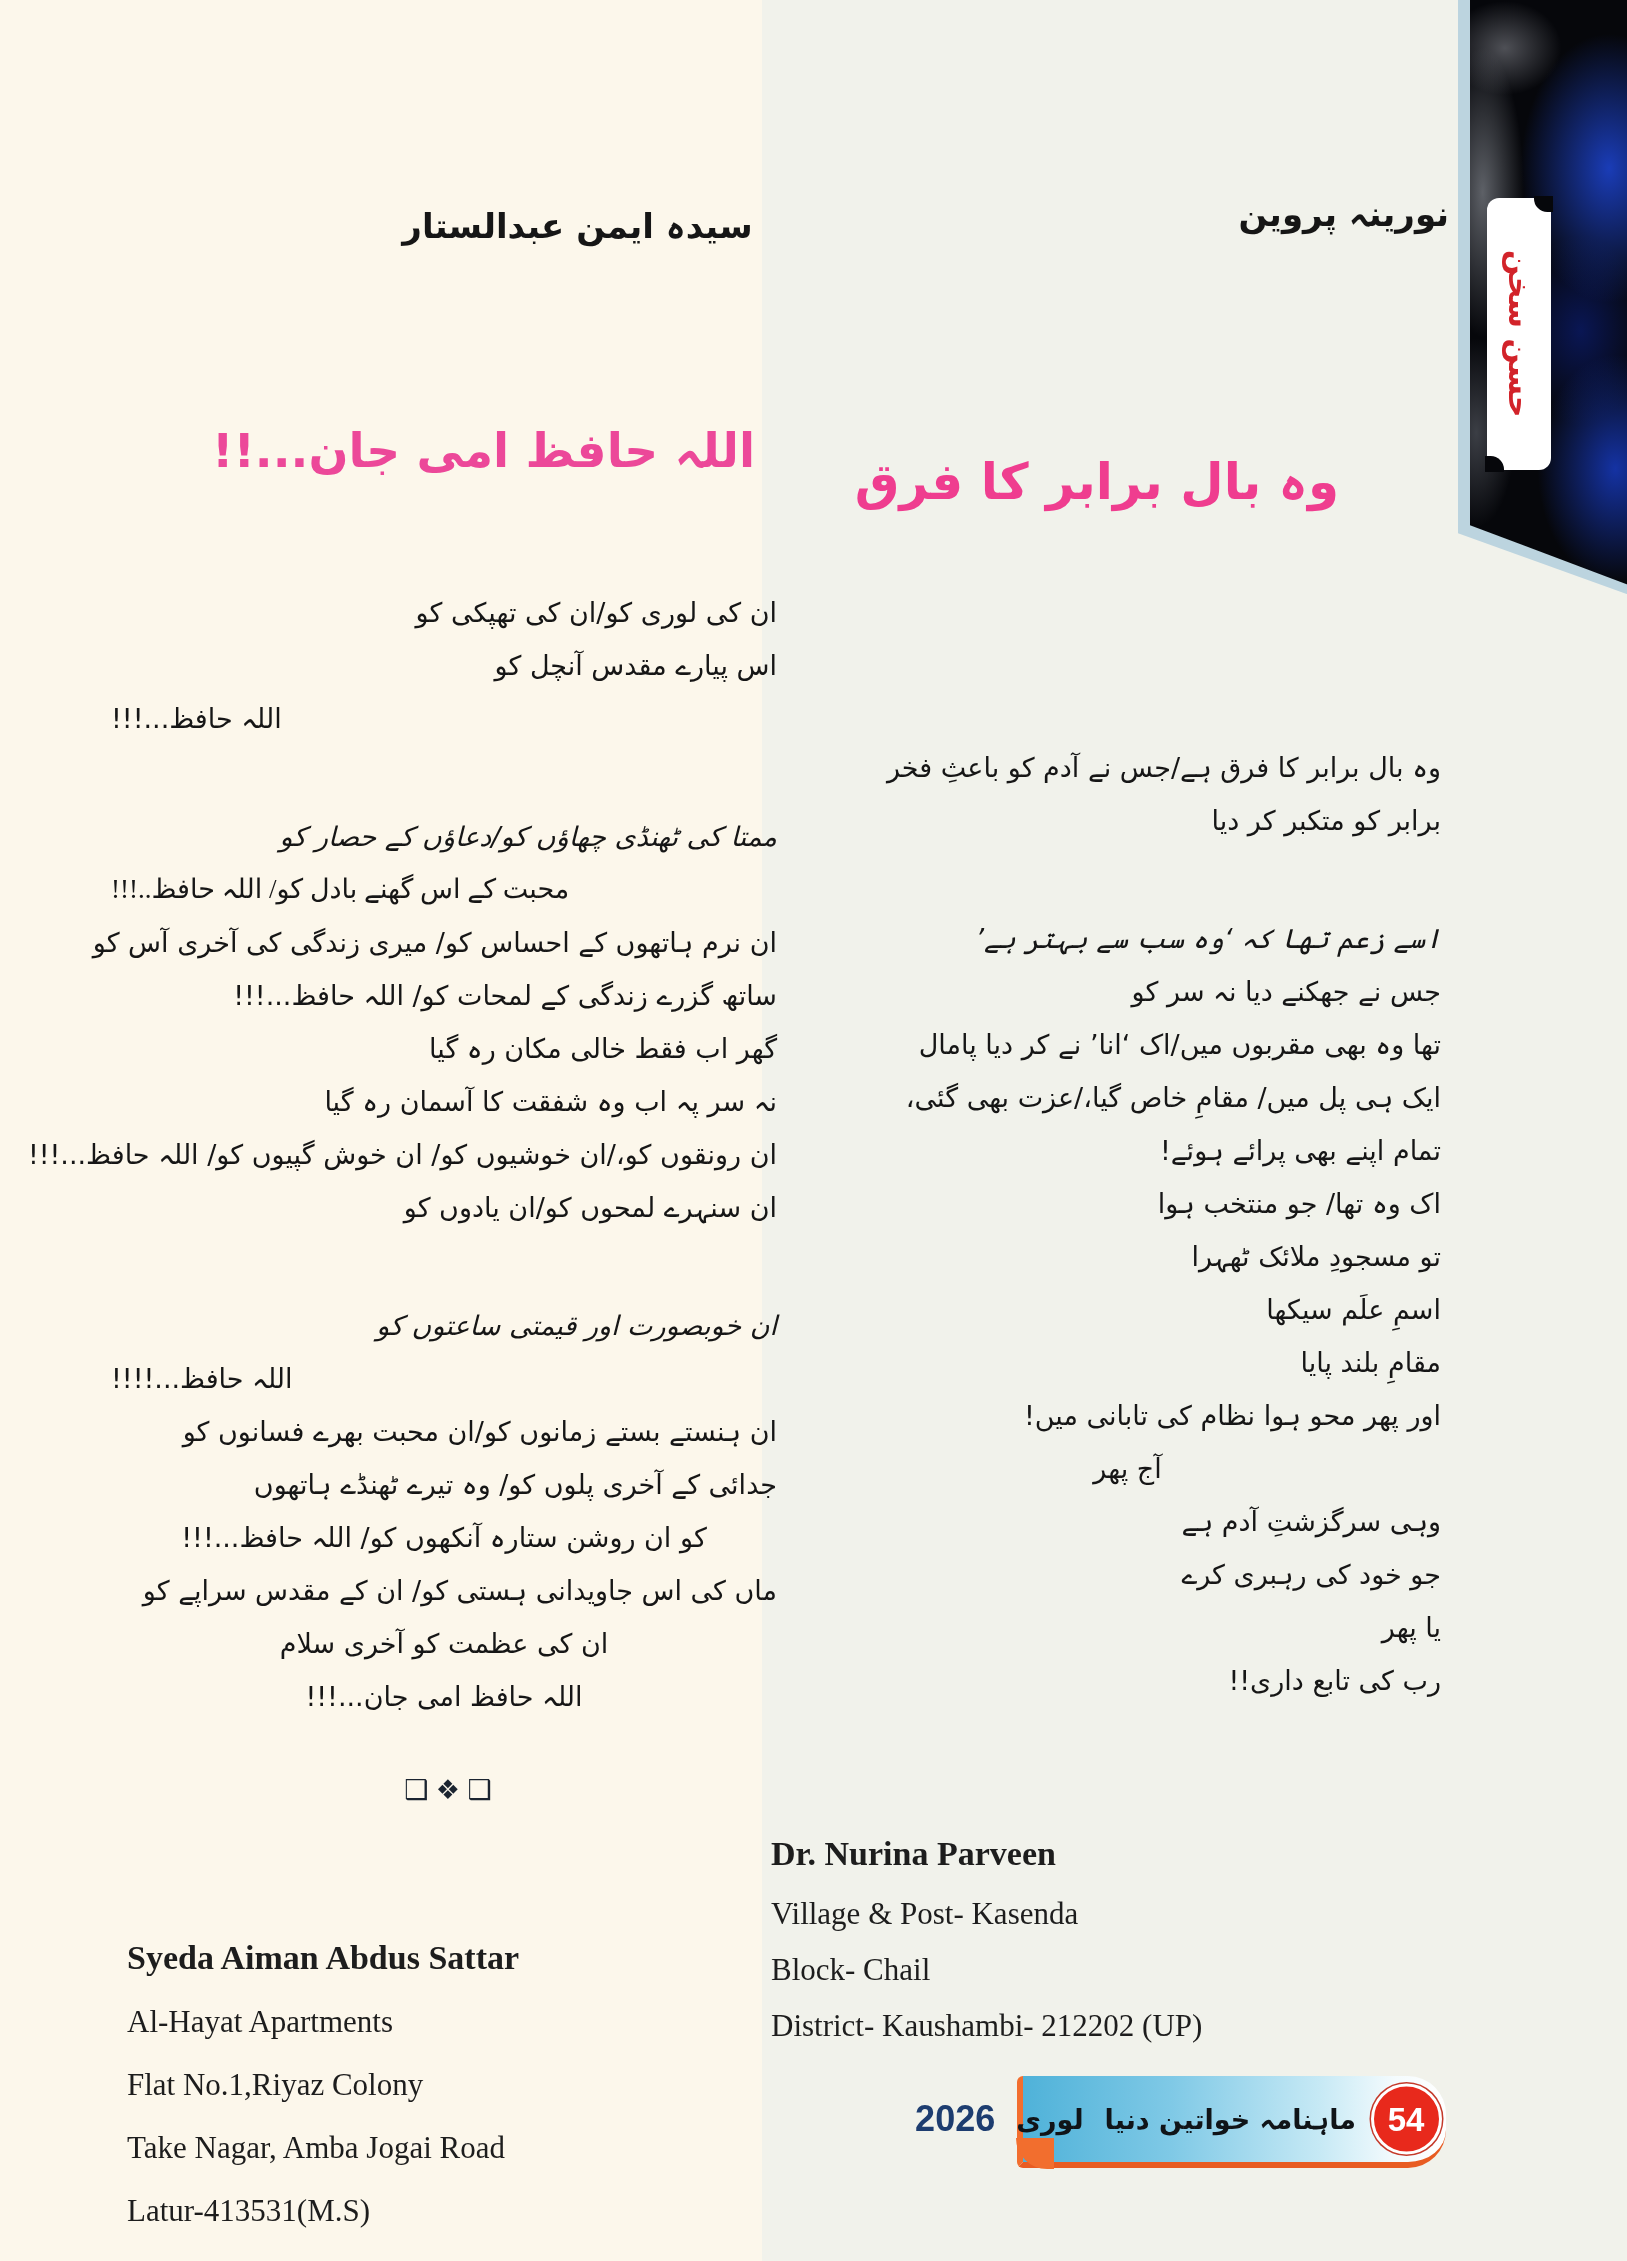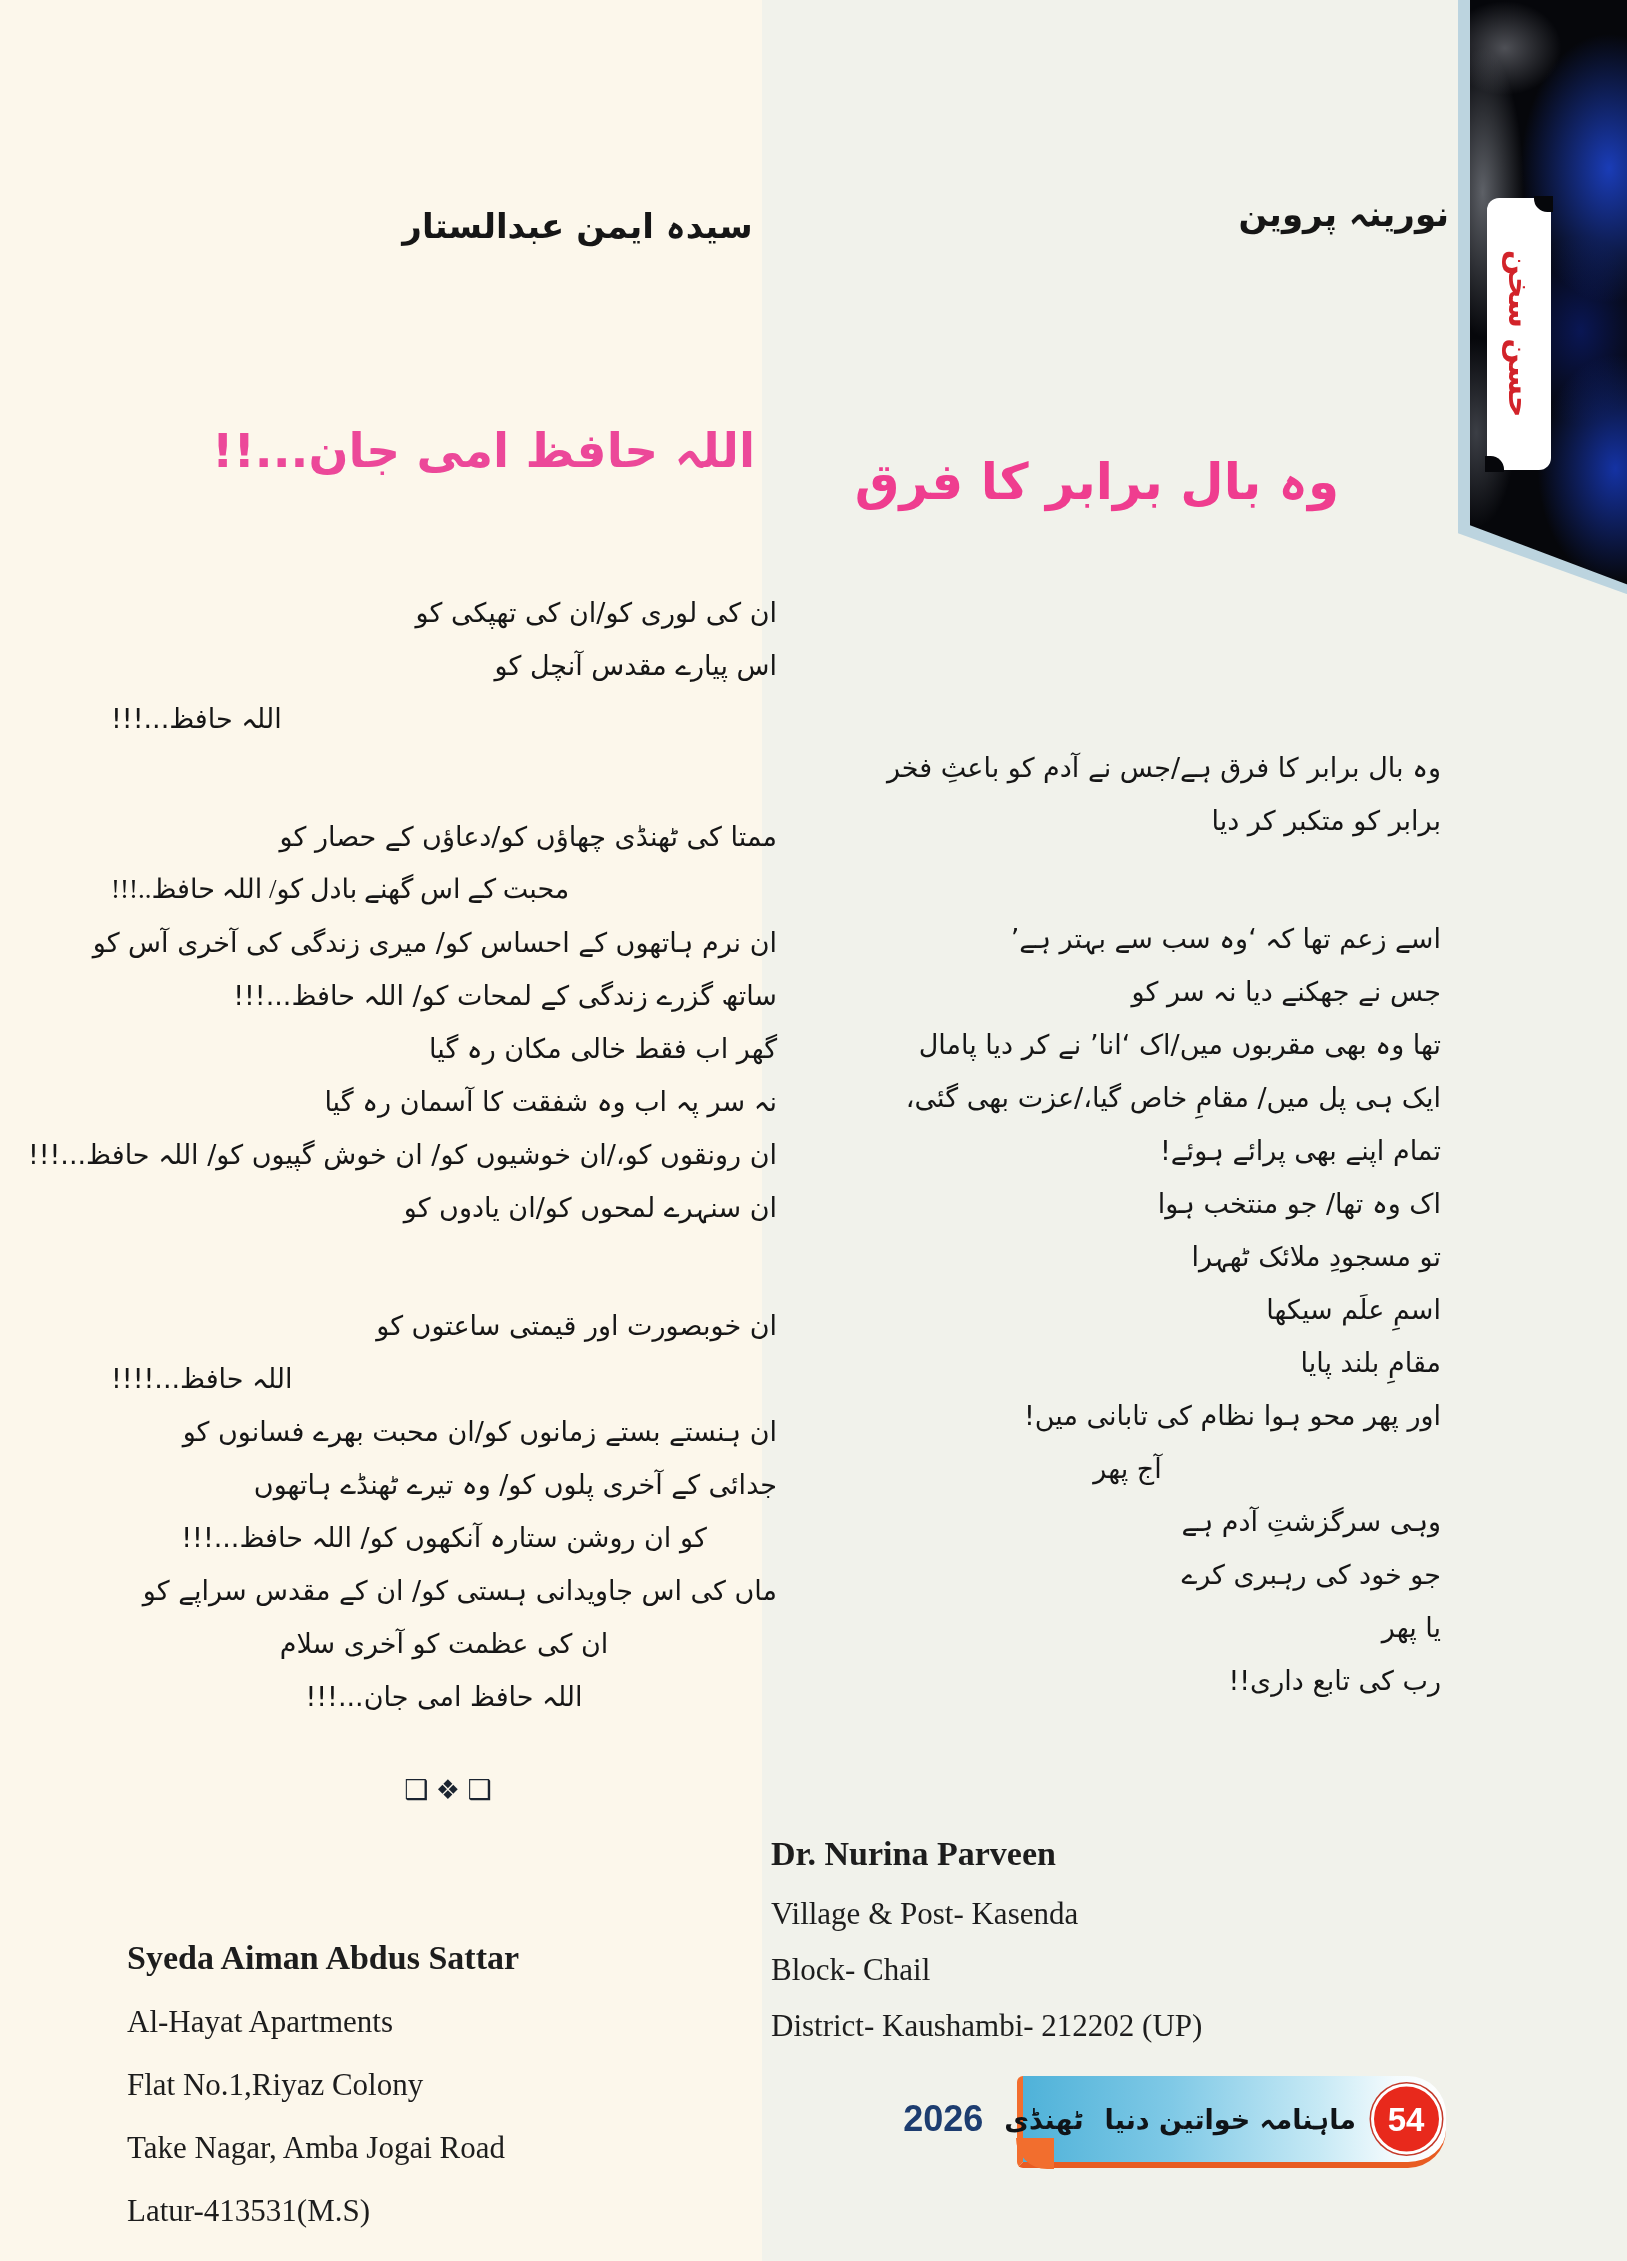--- a/index.html
+++ b/index.html
@@ -58,21 +58,21 @@
   .title-right{left:999px;top:453px;width:340px;text-align:center;font-size:50px;color:#EF3D8F;}
 
   
   .poem{position:absolute;direction:rtl;}
   .poem-left{left:111px;top:586px;width:666px;}
   .poem-right{left:814px;top:741px;width:627px;}
   .poem .line{
     font-size:27px;line-height:53px;height:53px;
     white-space:nowrap;text-align:right;
   }
-  .poem .stanza-gap{margin-top:65px;}
+  .poem .stanza-gap{margin-top:65px;font-style:italic;}
 
   
   .ornament{position:absolute;left:385px;top:1774px;width:133px;text-align:center;
     font-size:27px;letter-spacing:7.4px;color:#1B2430;}
   .addr{position:absolute;font-family:"Liberation Serif",serif;color:#1d1d1d;}
   .addr-left{left:127px;top:1926px;}
   .addr-right{left:771px;top:1822px;}
   .addr .addr-name{font-size:34px;font-weight:bold;line-height:64px;white-space:nowrap;}
   .addr .line{font-size:31px;line-height:63px;white-space:nowrap;}
   .addr-right .line{line-height:56px;}
@@ -186,20 +186,20 @@
 
   <div class="line">Village &amp; Post- Kasenda</div>
       <div class="line">Block-  Chail</div>
       <div class="line">District-  Kaushambi-  212202  (UP)</div>
     </div>
 </div>
 
 <div class="footer-bar">
   <div class="footer-text">
     <span class="footer-magazine">ماہنامہ خواتین دنیا</span>
-    <span class="footer-month">ٹھنڈی</span>
+    <span class="footer-month">لوری</span>
     <span class="footer-year">2026</span>
   </div>
   <div class="page-circle">
     <span>54</span>
   </div>
 </div>
 
 
 </body></html>

